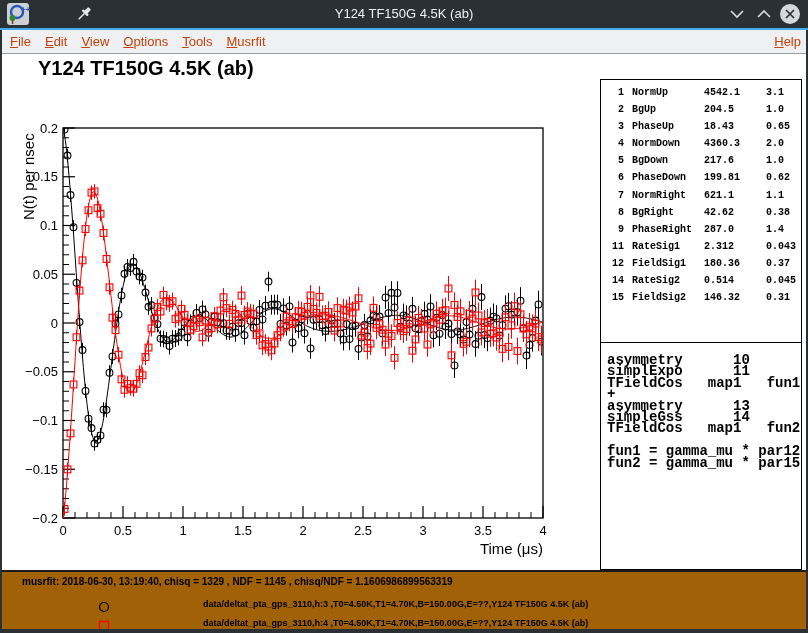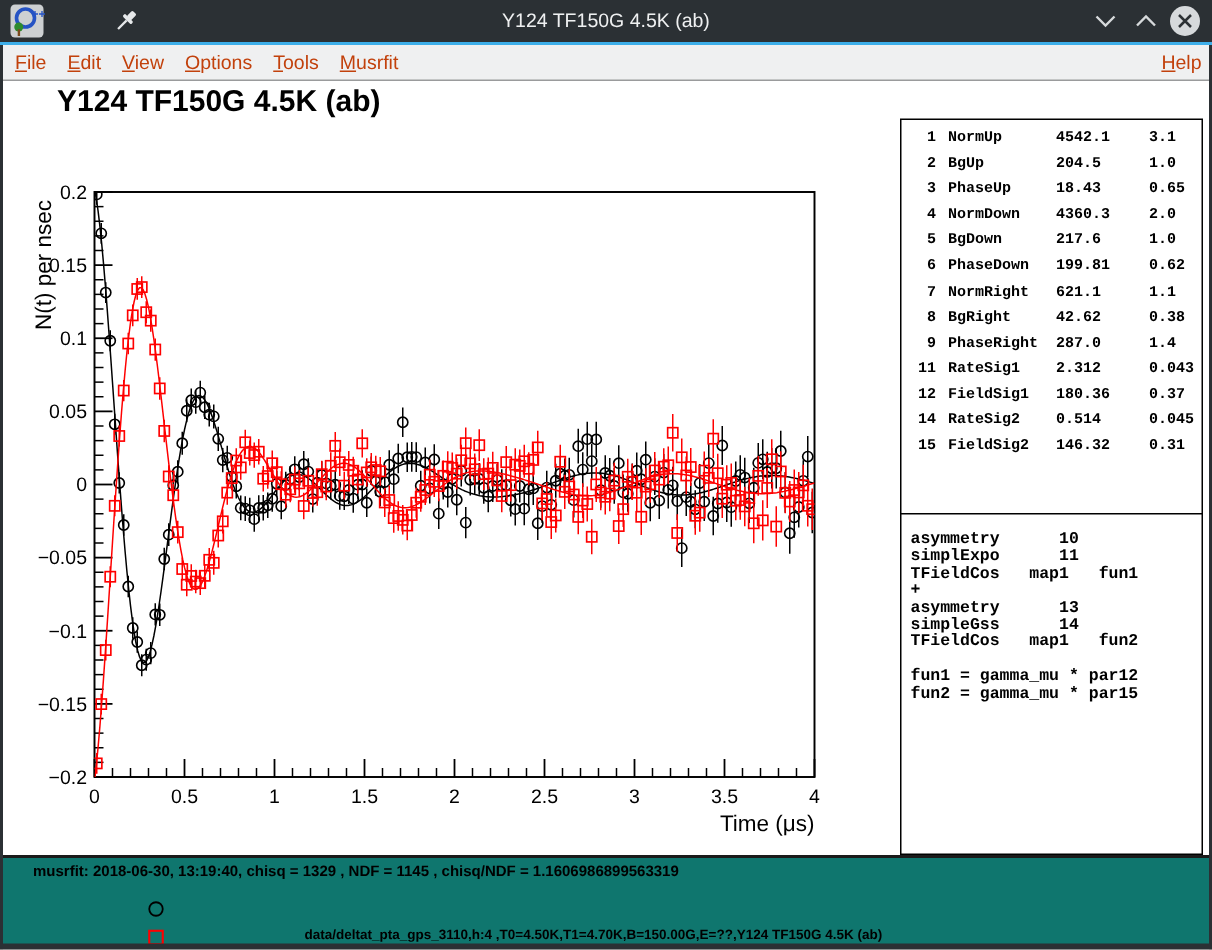--- a/index.html
+++ b/index.html
@@ -42,28 +42,28 @@
     font-family:"Liberation Mono","DejaVu Sans Mono",monospace;
     font-weight:bold;color:#000;
   }
   .param-box{left:600px;top:25px;width:200px;height:263px;font-size:10px;}
   .param-row{display:flex;line-height:17.1px;white-space:pre;}
   .param-row .idx{width:17px;text-align:right;margin-left:6px;}
   .param-row .nm{width:72px;margin-left:8px;}
   .param-row .val{width:62px;}
   .param-row .err{flex:1;}
   .param-box .inner{padding-top:4px;}
-  .theory-box{left:600px;top:288px;width:200px;height:226px;font-size:11px;}
+  .theory-box{left:600px;top:288px;width:200px;height:226px;font-size:14px;}
   .theory-box pre{
     margin:0;padding:12px 0 0 6px;font:inherit;line-height:11.4px;white-space:pre;
   }
   
   .bottombar{
     position:absolute;left:0;top:570px;width:808px;height:59px;
-    background:#0f766e;border-top:2px solid #1a1a1a;
+    background:#a16207;border-top:2px solid #1a1a1a;
   }
   .statusline{
     position:absolute;left:22px;top:4px;
     font-size:10px;font-weight:bold;color:#000;
   }
   .legend-row{position:absolute;left:0;width:808px;height:18px;}
   .legend-marker{position:absolute;left:98px;top:3px;width:12px;height:12px;}
   .legend-label{
     position:absolute;left:203px;top:3px;
     font-size:9px;font-weight:bold;color:#000;white-space:nowrap;
@@ -910,20 +910,21 @@
     </div>
   </div>
 
   <div class="bottombar">
     <div class="statusline">musrfit: 2018-06-30, 13:19:40, chisq = 1329 , NDF = 1145 , chisq/NDF = 1.1606986899563319</div>
     <div id="legend-rows">
         <div class="legend-row" style="top: 24px;">
           <div class="legend-marker"><svg width="12" height="12">
               <circle cx="6" cy="6" r="4.5" fill="none" stroke="#000000" stroke-width="1.2"></circle>
             </svg></div>
+          <div class="legend-label">data/deltat_pta_gps_3110,h:3 ,T0=4.50K,T1=4.70K,B=150.00G,E=??,Y124 TF150G 4.5K (ab)</div>
         </div>
         <div class="legend-row" style="top: 43px; padding-left: 20px;">
           <div class="legend-marker"><svg width="12" height="12">
               <rect x="1.5" y="1.5" width="9" height="9" fill="none" stroke="#ff0000" stroke-width="1.4"></rect>
             </svg></div>
           <div class="legend-label">data/deltat_pta_gps_3110,h:4 ,T0=4.50K,T1=4.70K,B=150.00G,E=??,Y124 TF150G 4.5K (ab)</div>
         </div>
       </div>
   </div>
 

